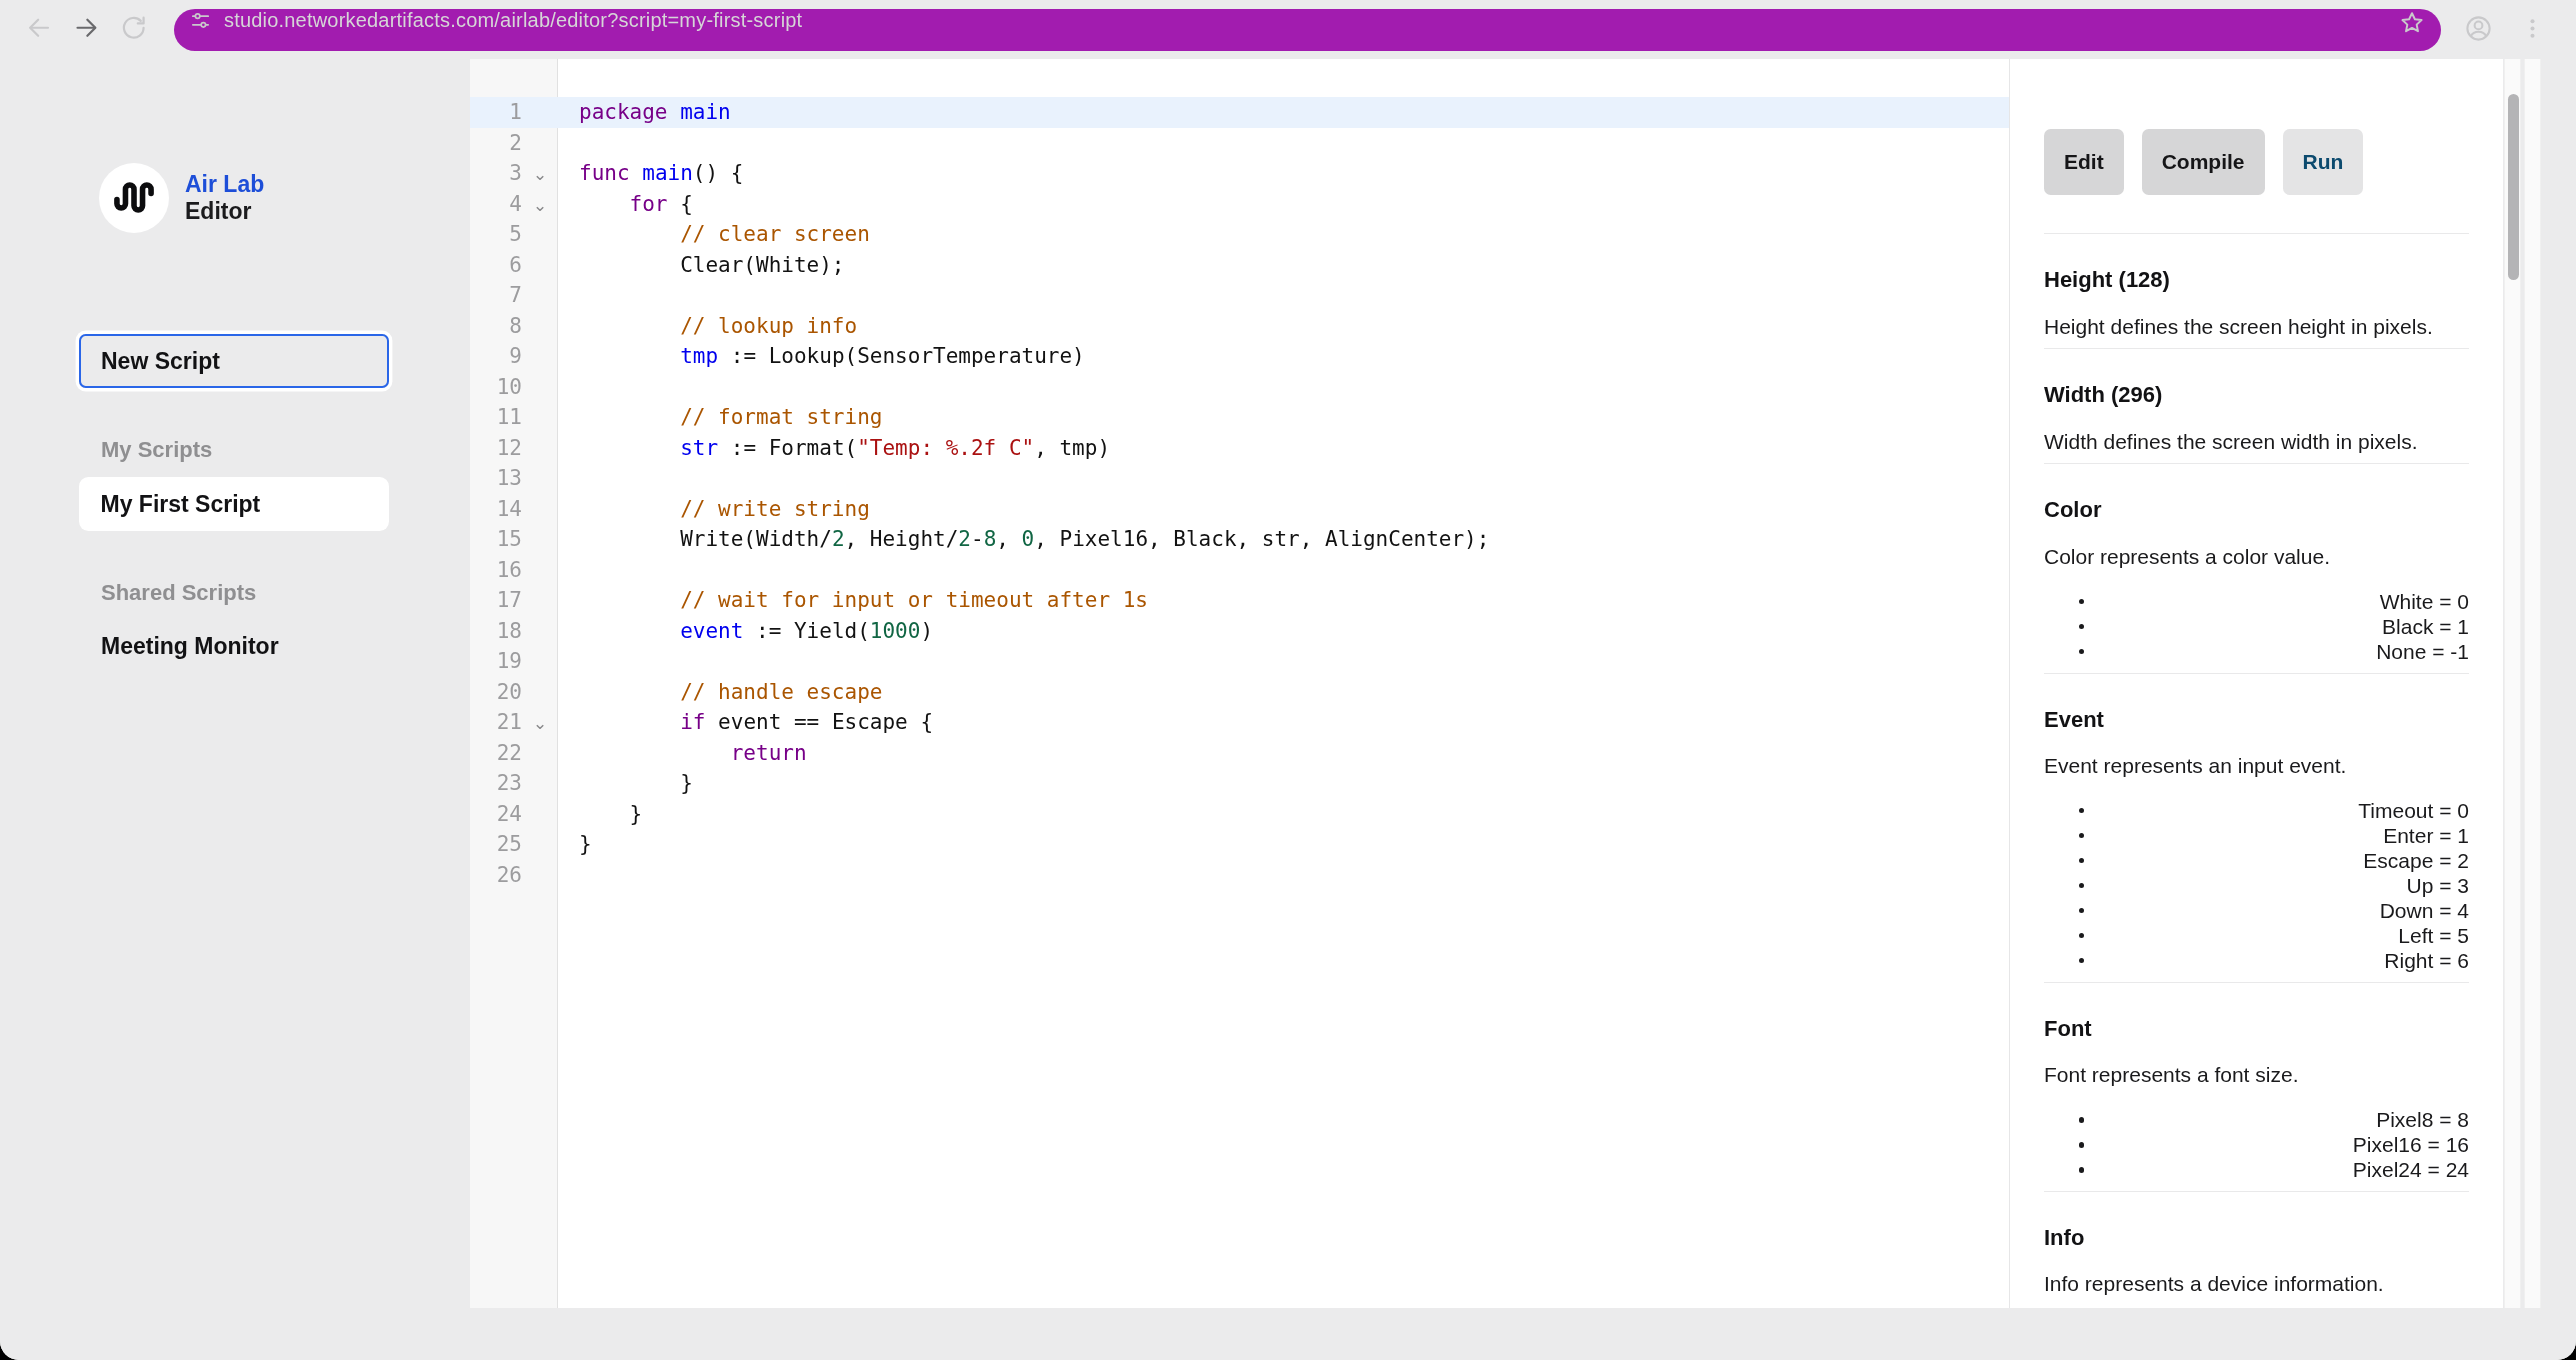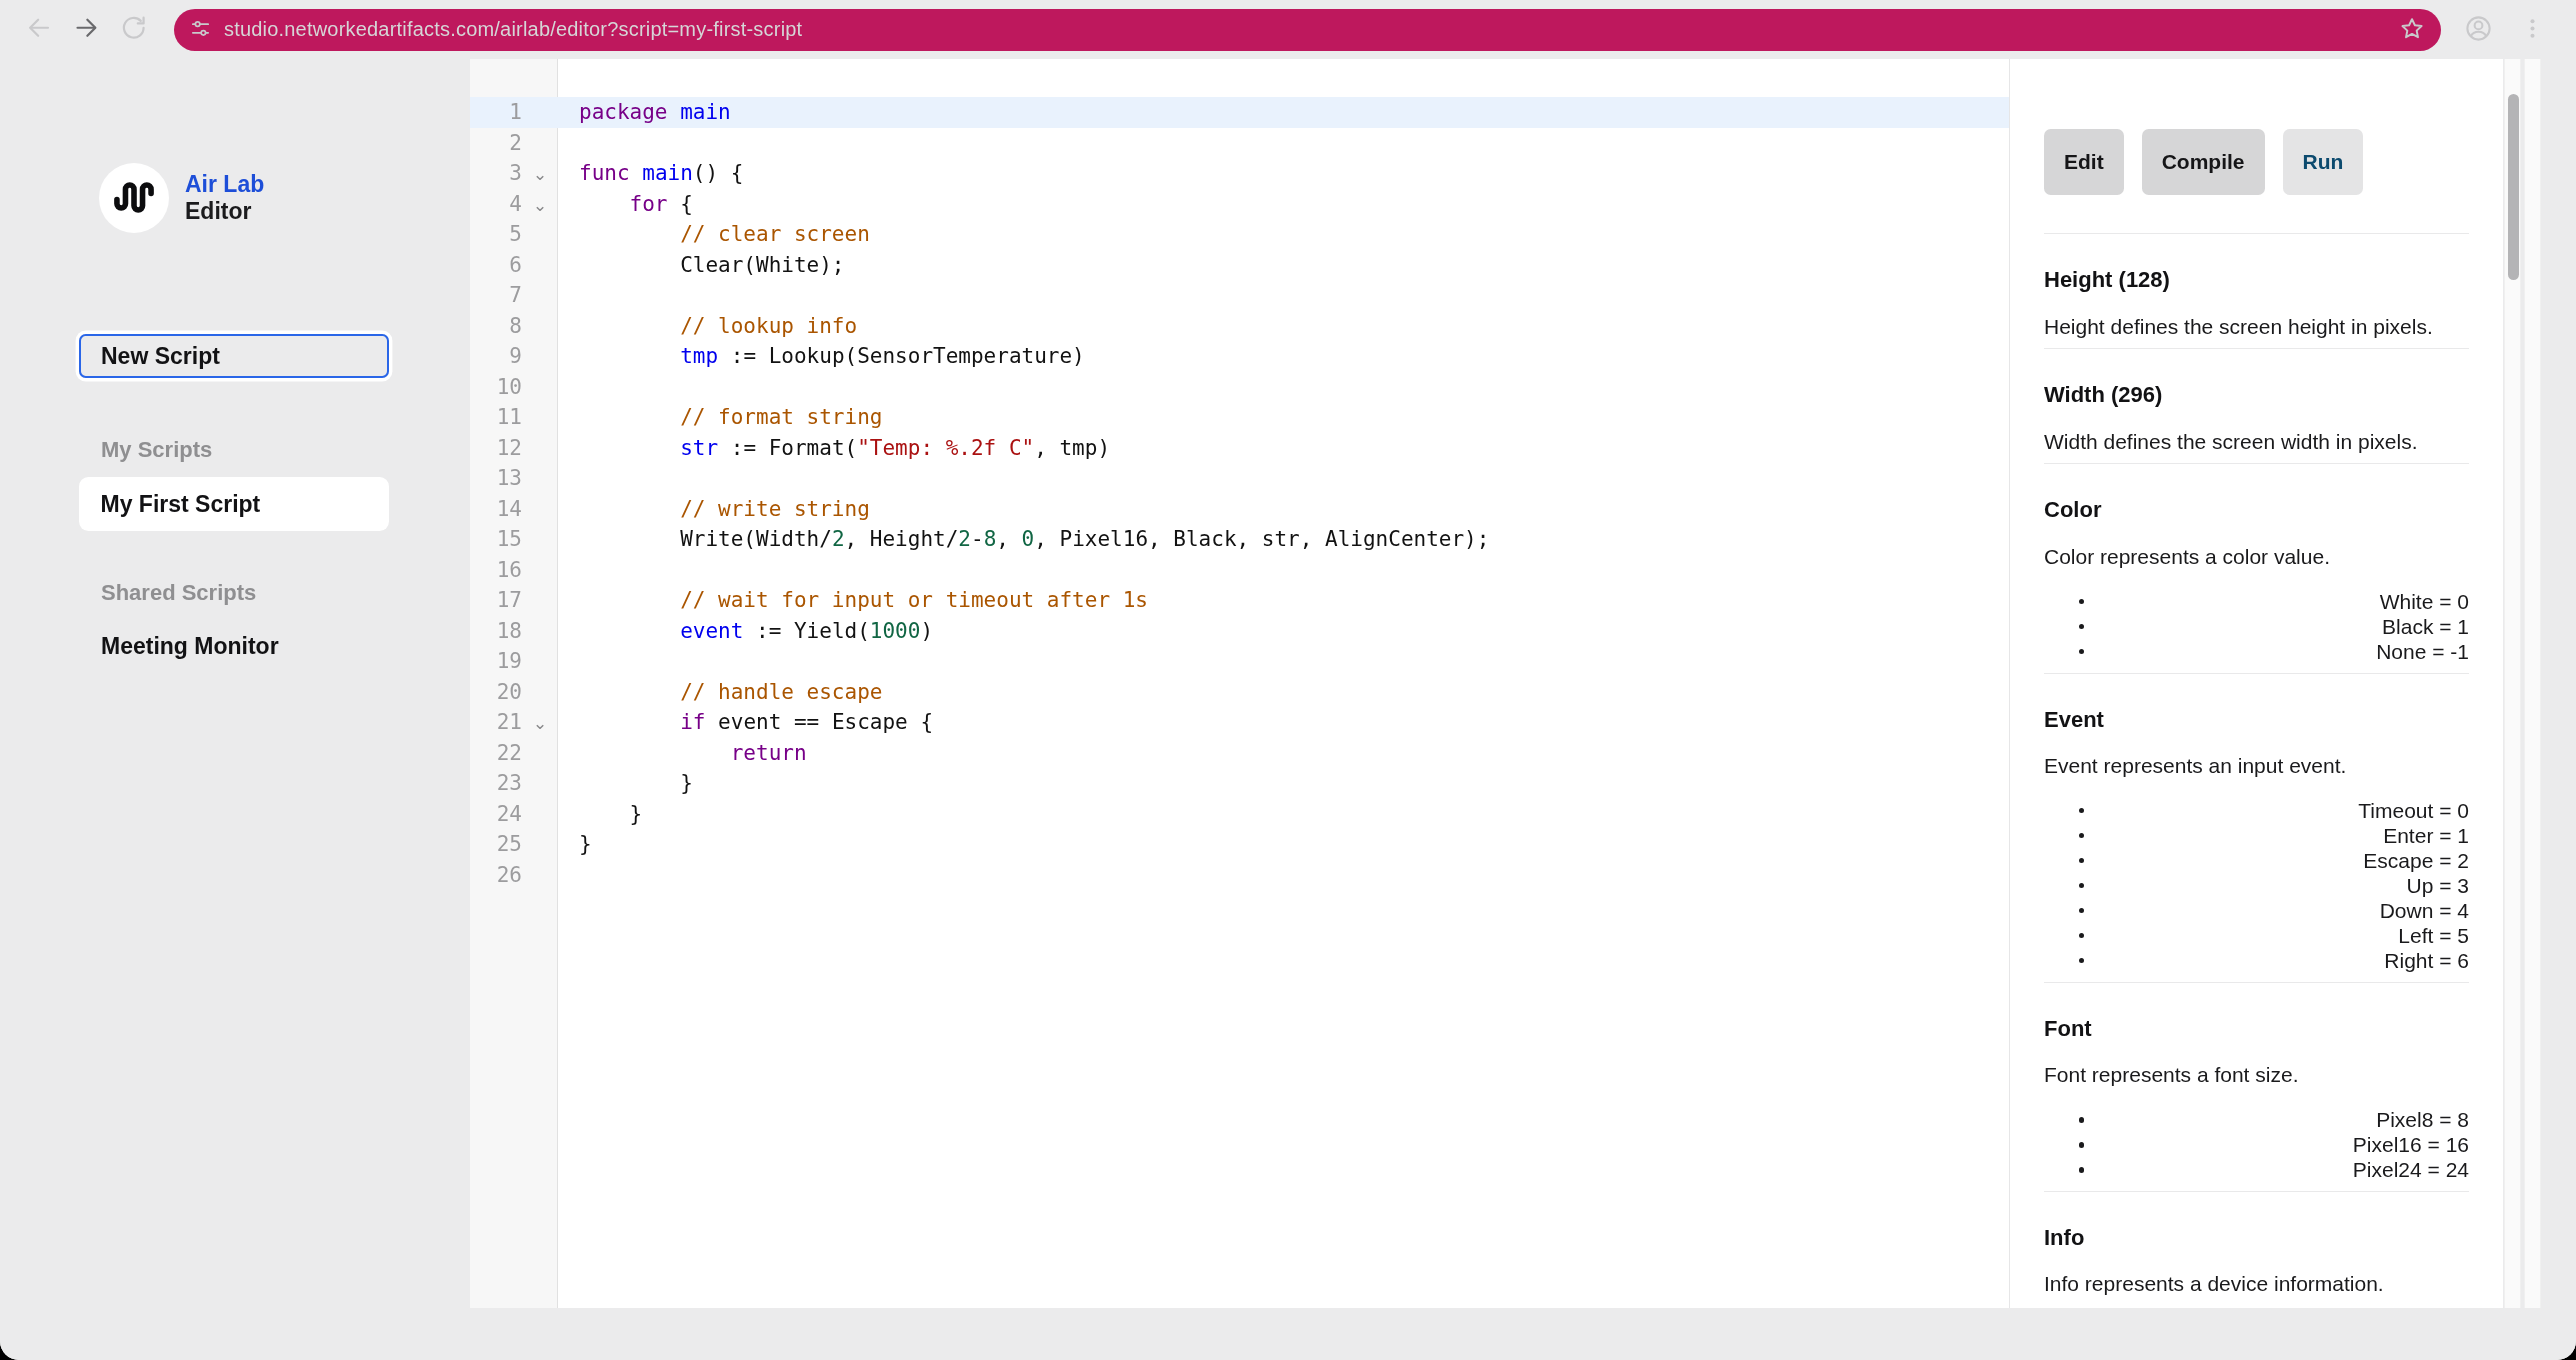--- a/index.html
+++ b/index.html
@@ -10,37 +10,37 @@
     -webkit-font-smoothing:antialiased;
   }
   .window { position:absolute; inset:0; border-radius:0 0 19px 19px; overflow:hidden; background:#ebebec; }
 
   
   .chrome { position:absolute; top:0; left:0; right:0; height:59px;
     background:linear-gradient(#房 0, #27272a 0 4px, #2e2e31 4px); display:flex; align-items:center;
     padding:0 14.8px 0 20px; }
   .navbtn { width:38px; height:38px; border:none; background:transparent; display:flex;
     align-items:center; justify-content:center; margin-right:9.4px; border-radius:50%; padding:0; }
-  .urlbar { flex:1; height:42px; margin:0 19px 0 12px; background:#be185d; border-radius:21px;
-    display:flex; align-items:center; padding:0 14.8px; gap:12px; border:none; }
+  .urlbar { flex:1; height:42px; margin:0 19px 0 12px; background:#a21caf; border-radius:21px;
+    display:flex; align-items:flex-start; padding:0 14.8px; gap:12px; border:none; }
   .urltext { flex:1; font-size:20px; color:#d6d6d7; letter-spacing:0.2px; white-space:nowrap;
     overflow:hidden; text-align:left; }
   .chrome-right { display:flex; align-items:center; gap:6.7px; }
 
   
   .main { position:absolute; top:59px; left:0; right:0; bottom:0; background:#ebebec; }
 
   
   .sidebar { position:absolute; left:0; top:0; width:470px; bottom:0; }
   .logo-row { position:absolute; left:99px; top:104px; display:flex; align-items:center; gap:16px; }
   .logo-circle { width:70px; height:70px; border-radius:50%; background:#fff; display:flex;
     align-items:center; justify-content:center; }
   .app-name { font-weight:700; font-size:23px; line-height:27.5px; color:#1d4ed8; }
   .app-sub  { font-weight:700; font-size:23px; line-height:27.5px; color:#1b1b1d; }
-  .new-script { position:absolute; left:79px; top:275px; width:310px; height:44px;
+  .new-script { position:absolute; left:79px; top:275px; width:310px; height:54px;
     background:transparent; border:2px solid var(--accent-blue,#2a66e8); border-radius:6.7px;
     box-shadow:0 0 0 3.4px #fff; font-family:inherit; font-weight:700; font-size:23px; color:#121214;
     text-align:left; padding:0 0 0 20px; cursor:pointer; }
   .side-label { position:absolute; left:101px; font-weight:700; font-size:22px; color:#8f8f91; }
   .side-card { position:absolute; left:79px; width:310px; height:54px; background:#fff;
     border-radius:9.4px; display:flex; align-items:center; padding-left:21.5px;
     font-weight:700; font-size:23px; color:#121214; cursor:pointer; }
   .side-item { position:absolute; left:101px; font-weight:700; font-size:23px; color:#121214; cursor:pointer; }
 
   

